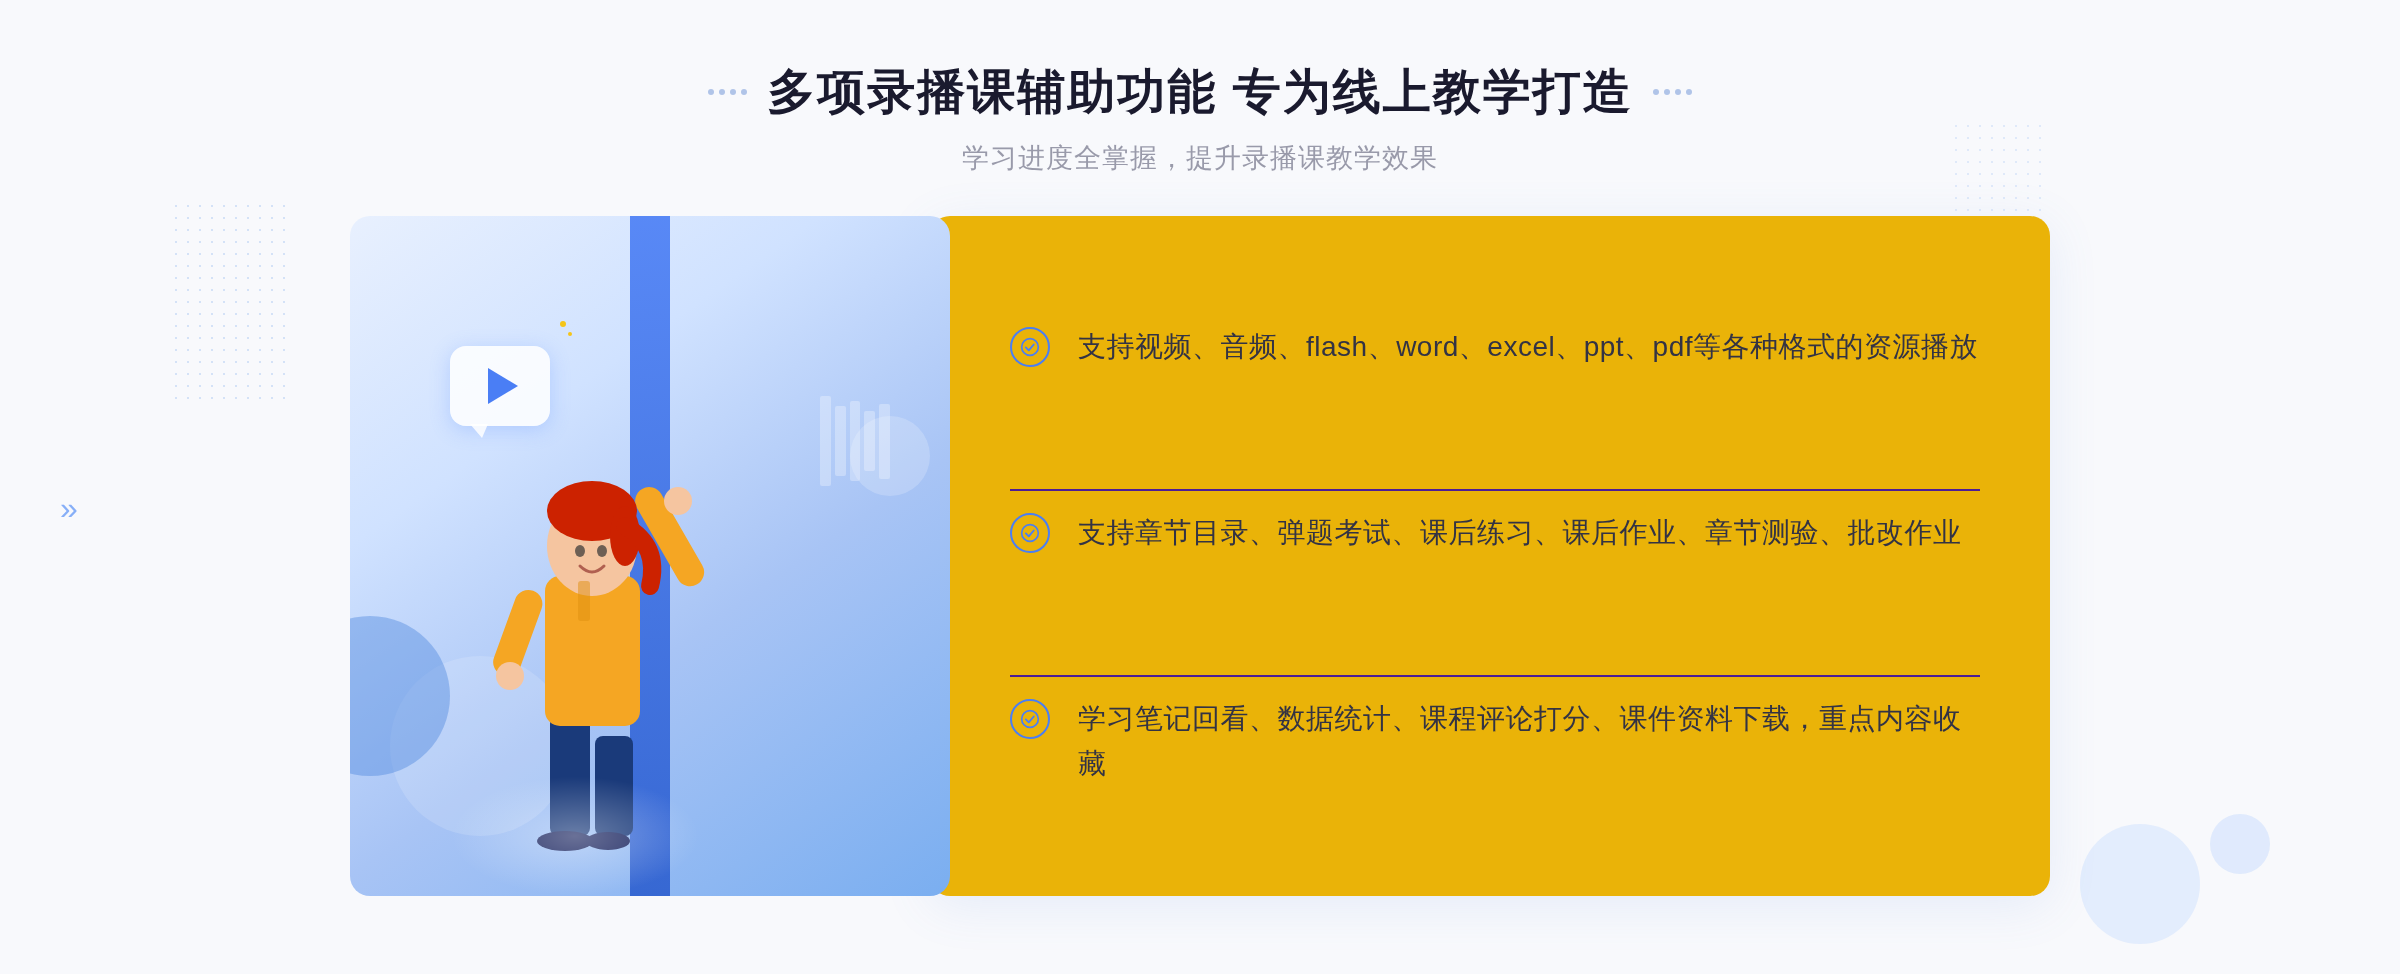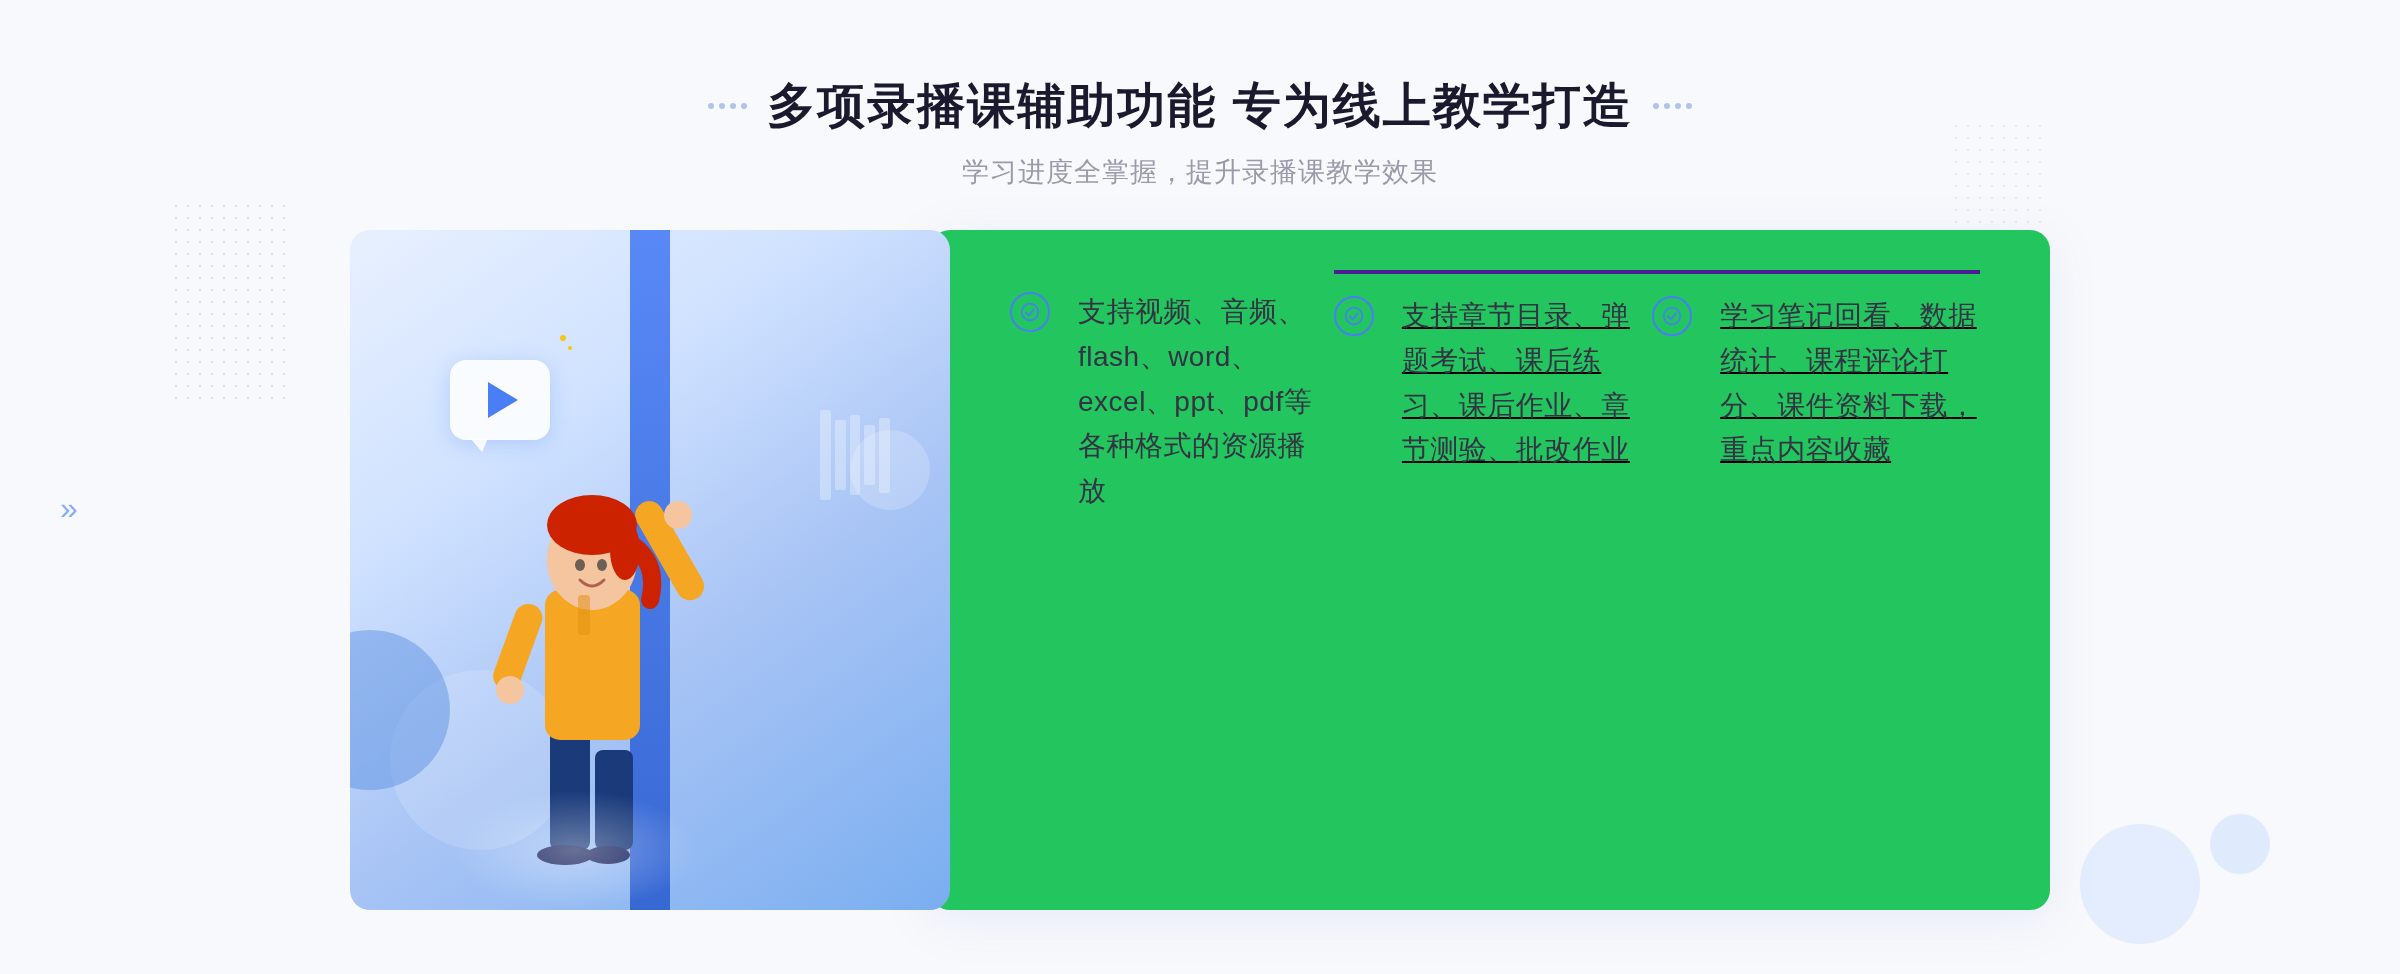--- a/index.html
+++ b/index.html
@@ -68,21 +68,20 @@
       position: relative;
       z-index: 2;
     }
 
     .header-section .title-row {
       display: flex;
       align-items: center;
       justify-content: flex-end;
       gap: 20px;
       margin-bottom: 16px;
-      margin-top: 14px;
     }
 
     .header-section .title-dots {
       display: flex;
       gap: 5px;
       align-items: center;
     }
 
     .header-section .title-dots span {
       width: 6px;
@@ -247,41 +246,40 @@
       left: -60px;
       width: 160px;
       height: 160px;
       border-radius: 50%;
       background: rgba(70,130,220,0.4);
     }
 
     
     .features-card {
       flex: 1;
-      background: #22c55e;
+      background: #eab308;
       border-radius: 20px;
       margin-left: -20px;
       padding: 40px 70px 40px 80px;
       box-shadow: 0 10px 50px rgba(100,140,220,0.12);
       display: flex;
-      flex-direction: row;
+      flex-direction: column;
       justify-content: space-around;
       min-height: 680px;
     }
 
     .feature-item {
       display: flex;
       align-items: flex-start;
       gap: 28px;
       padding: 20px 0;
     }
 
     .feature-item + .feature-item {
-      border-top: 4px solid #4c1d95;
-      text-decoration: underline;
+      border-top: 2px solid #4c1d95;
     }
 
     .check-icon {
       flex-shrink: 0;
       width: 40px;
       height: 40px;
       border-radius: 50%;
       border: 2.5px solid #4a7ef5;
       display: flex;
       align-items: center;

